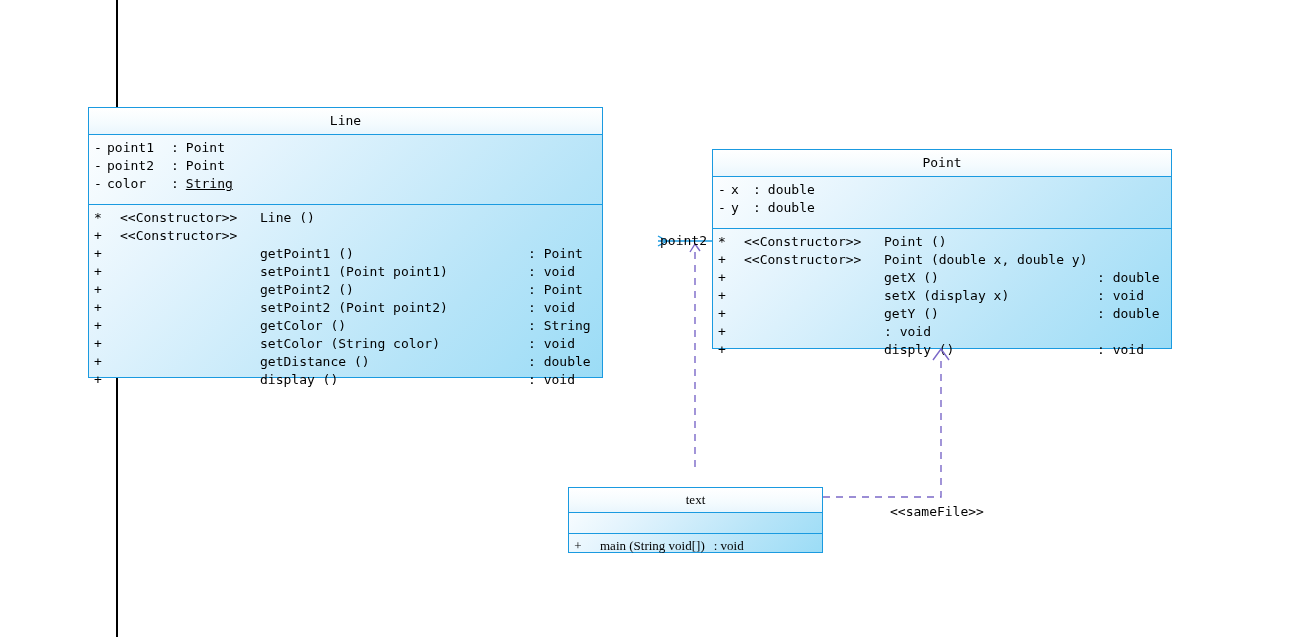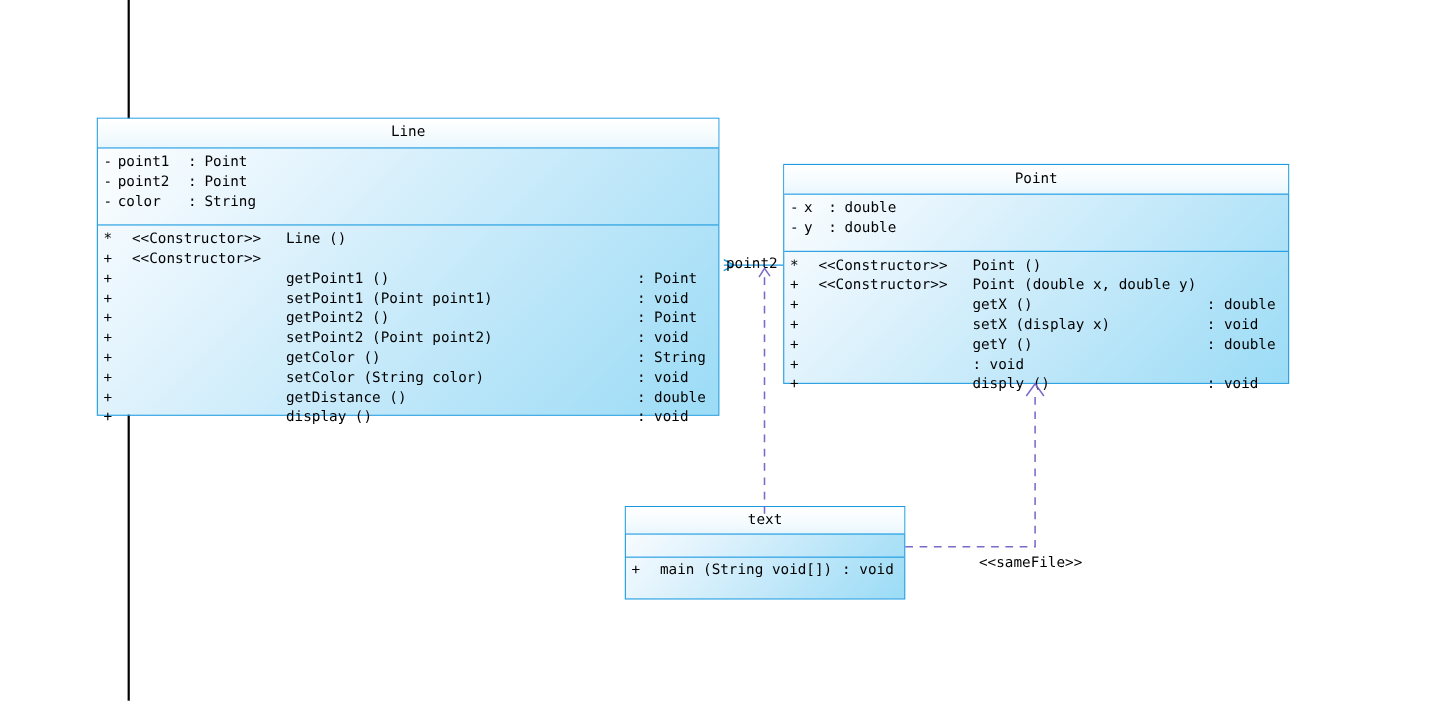--- a/index.html
+++ b/index.html
@@ -63,41 +63,41 @@
   }
   svg.ovl{position:absolute;left:0;top:0;width:1312px;height:637px;overflow:visible;pointer-events:none;}
 </style>
 </head>
 <body>
 
 <div id="canvas">
 
   <div class="guide-line" style="left:116px;top:0;width:1.5px;height:637px;"></div>
 
-  <div class="uml-class" id="cls-line" style="left:88px;top:107px;width:566px;height:271px;">
+  <div class="uml-class" id="cls-line" style="left:88px;top:107px;width:515px;height:271px;">
     <div class="uml-title">Line</div>
 
     <div class="uml-section divider" style="height:70px;">
       <div class="uml-row a-row">
         <span class="vis">-</span>
         <span class="aname">point1</span>
         <span class="asep">:</span>
         <span class="asep" style="padding-left:7px;">Point</span>
       </div>
       <div class="uml-row a-row">
         <span class="vis">-</span>
         <span class="aname">point2</span>
         <span class="asep">:</span>
         <span class="asep" style="padding-left:7px;">Point</span>
       </div>
       <div class="uml-row a-row">
         <span class="vis">-</span>
         <span class="aname">color</span>
         <span class="asep">:</span>
-        <span class="asep" style="padding-left:7px;">String</span>
+        <span class="asep" style="padding-left:7px;text-decoration:underline;">String</span>
       </div>
     </div>
 
     <div class="uml-section">
       <div class="uml-row m-row">
         <span class="vis">*</span>
         <span class="stereo">&lt;&lt;Constructor&gt;&gt;</span>
         <span class="sig">Line ()</span>
         <span class="ret"></span>
       </div>
@@ -213,21 +213,21 @@
       </div>
       <div class="uml-row m-row">
         <span class="vis">+</span>
         <span class="stereo"></span>
         <span class="sig">disply ()</span>
         <span class="ret">: void</span>
       </div>
     </div>
   </div>
 
-  <div class="uml-class" id="cls-text" style="left:568px;top:460px;width:255px;height:85px;">
+  <div class="uml-class" id="cls-text" style="left:568px;top:487px;width:255px;height:66px;font-family:Liberation Serif, serif;">
     <div class="uml-title" style="padding:5px 0 6px 0;">text</div>
 
     <div class="uml-section divider" style="height:21px;padding:0;"></div>
 
     <div class="uml-section" style="padding-top:3px;">
       <div class="uml-row m-row">
         <span class="vis">+</span>
         <span class="stereo" style="width:0;flex:0 0 0;"></span>
         <span class="sig" style="flex:0 0 auto;">main (String void[])</span>
         <span class="ret" style="width:auto;flex:0 0 auto;padding-left:9px;">: void</span>

